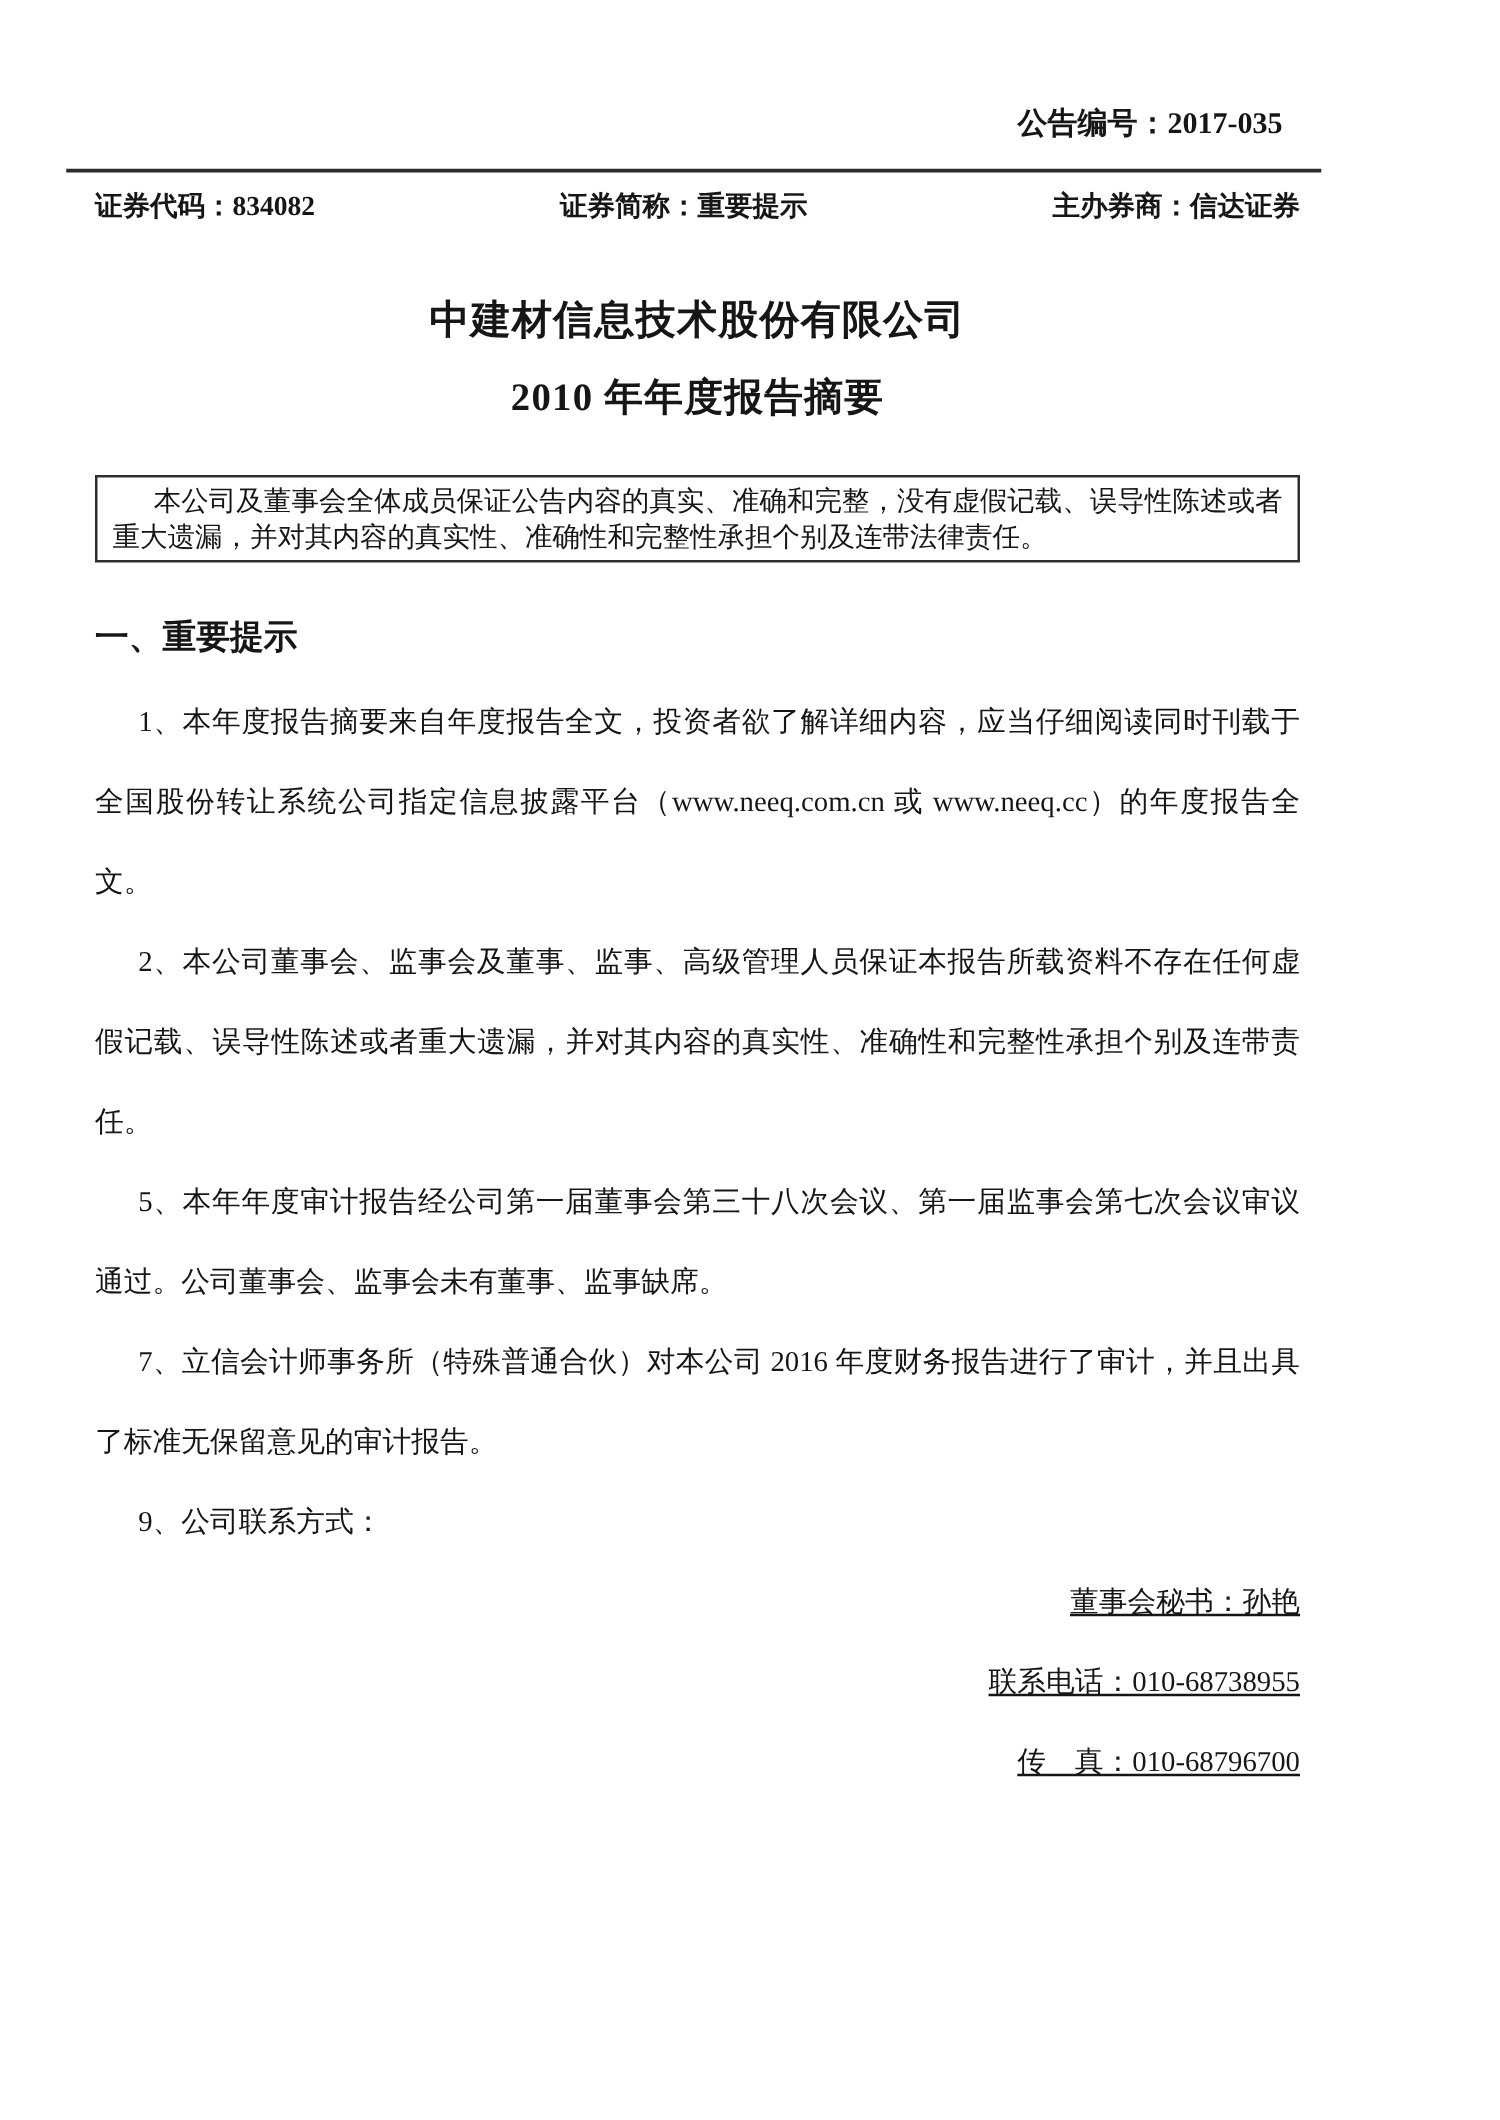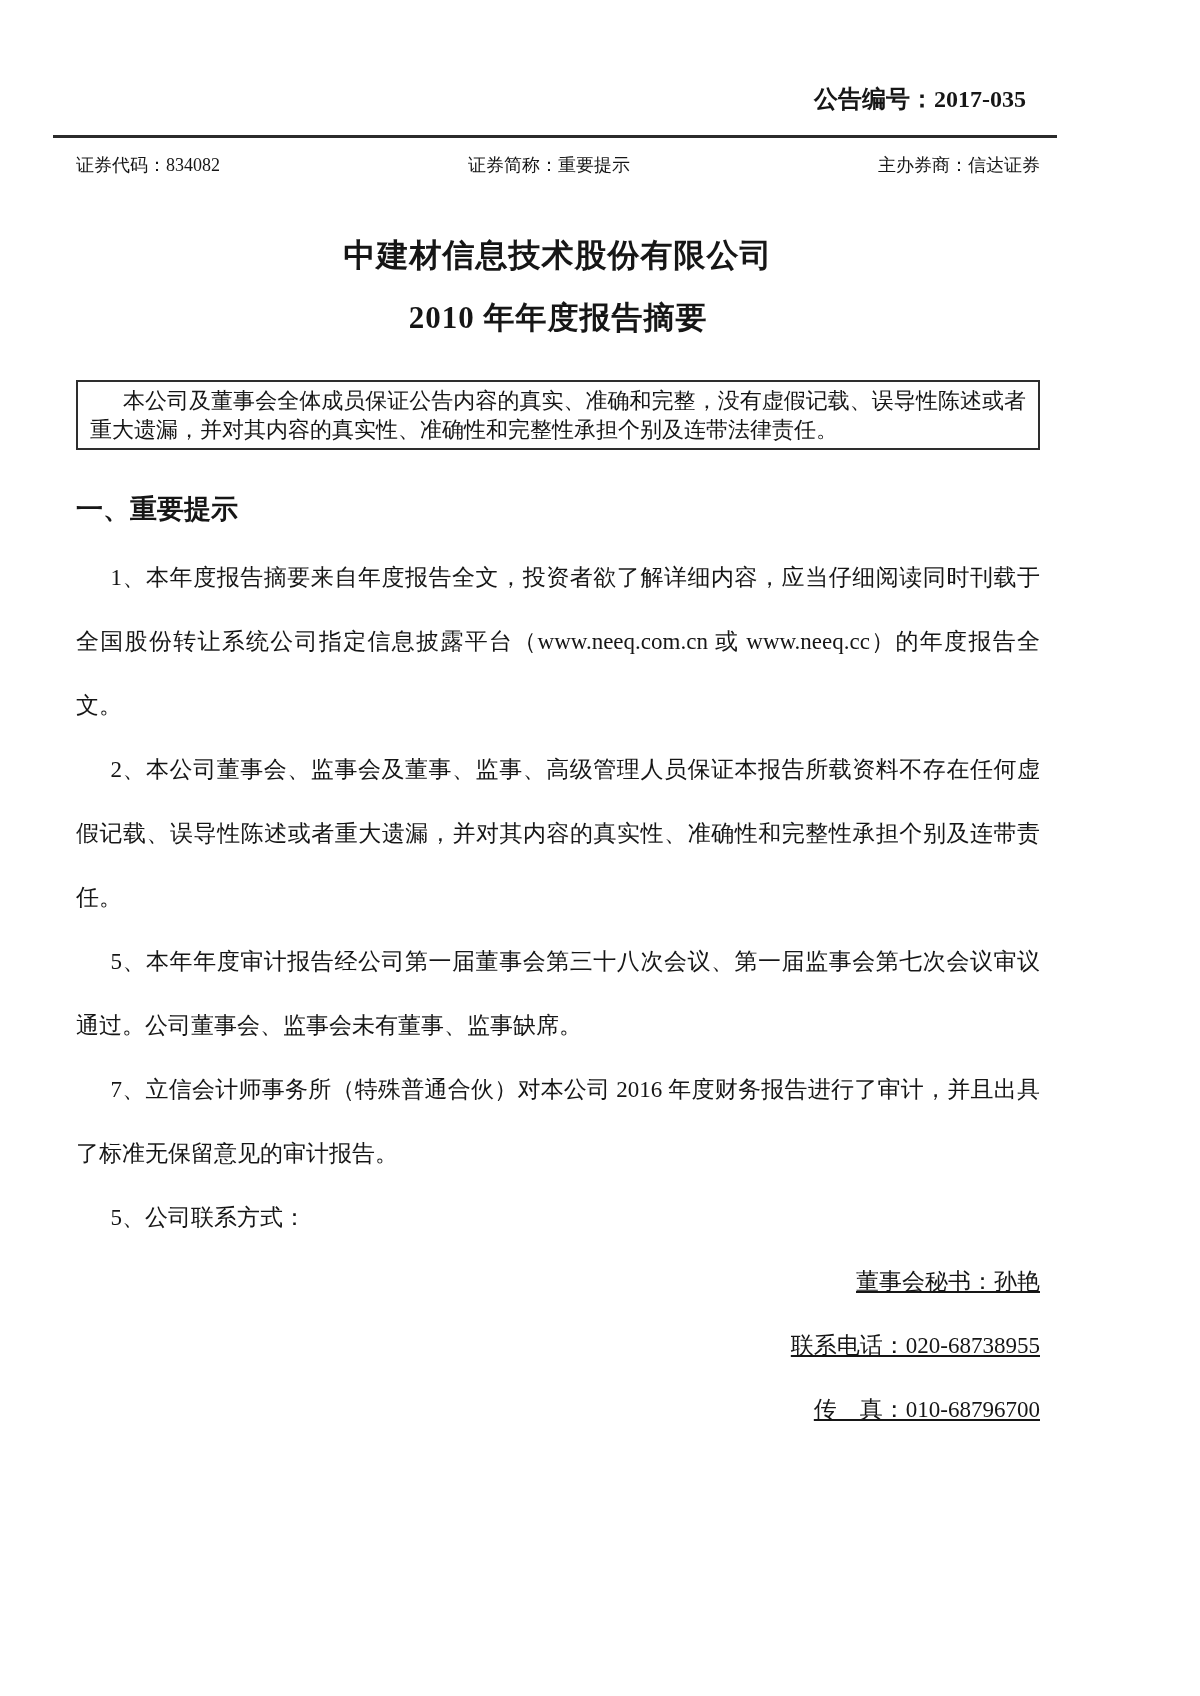--- a/index.html
+++ b/index.html
@@ -30,23 +30,23 @@
   
   .top-rule {
     border: none;
     border-top: 3px solid #2b2b2b;
     margin: 21px -17px 0 -23px;
   }
   .securities-row {
     margin-top: 12px;
     display: flex;
     justify-content: space-between;
-    font-size: 18px;
+    font-size: 22px;
     line-height: 30px;
-    font-weight: normal;
+    font-weight: bold;
     white-space: nowrap;
     text-align: center;
   }
   h1.doc-title {
     margin: 56px 0 0 0;
     text-align: center;
     font-size: 32px;
     line-height: 38px;
     font-weight: bold;
     letter-spacing: 1px;
@@ -115,19 +115,19 @@
     <p>本公司及董事会全体成员保证公告内容的真实、准确和完整，没有虚假记载、误导性陈述或者重大遗漏，并对其内容的真实性、准确性和完整性承担个别及连带法律责任。</p>
   </div>
 
   <h3 class="section-heading">一、重要提示</h3>
 
   <div class="body-text">
     <p>1、本年度报告摘要来自年度报告全文，投资者欲了解详细内容，应当仔细阅读同时刊载于全国股份转让系统公司指定信息披露平台（www.neeq.com.cn 或 www.neeq.cc）的年度报告全文。</p>
     <p>2、本公司董事会、监事会及董事、监事、高级管理人员保证本报告所载资料不存在任何虚假记载、误导性陈述或者重大遗漏，并对其内容的真实性、准确性和完整性承担个别及连带责任。</p>
     <p>5、本年年度审计报告经公司第一届董事会第三十八次会议、第一届监事会第七次会议审议通过。公司董事会、监事会未有董事、监事缺席。</p>
     <p>7、立信会计师事务所（特殊普通合伙）对本公司 2016 年度财务报告进行了审计，并且出具了标准无保留意见的审计报告。</p>
-    <p>5、公司联系方式：</p>
+    <p>9、公司联系方式：</p>
     <p class="no-justify">董事会秘书：孙艳</p>
-    <p class="no-justify">联系电话：020-68738955</p>
+    <p class="no-justify">联系电话：010-68738955</p>
     <p class="no-justify">传　真：010-68796700</p>
   </div>
 
 </div>
 
 </body></html>

